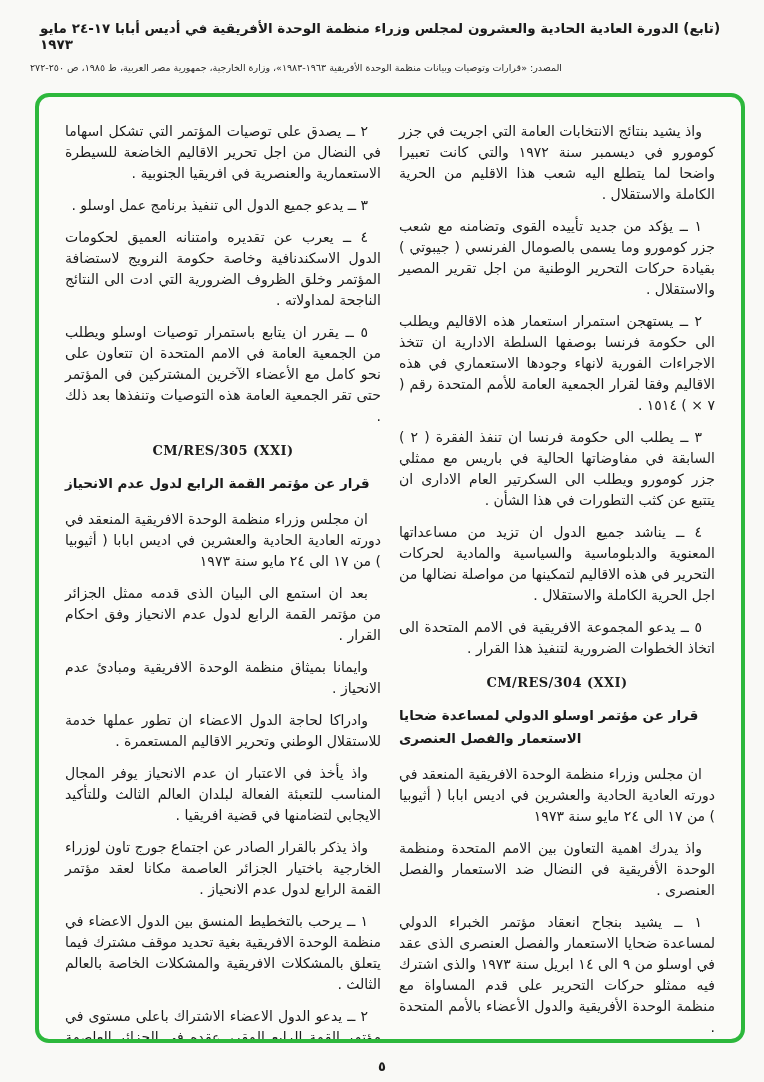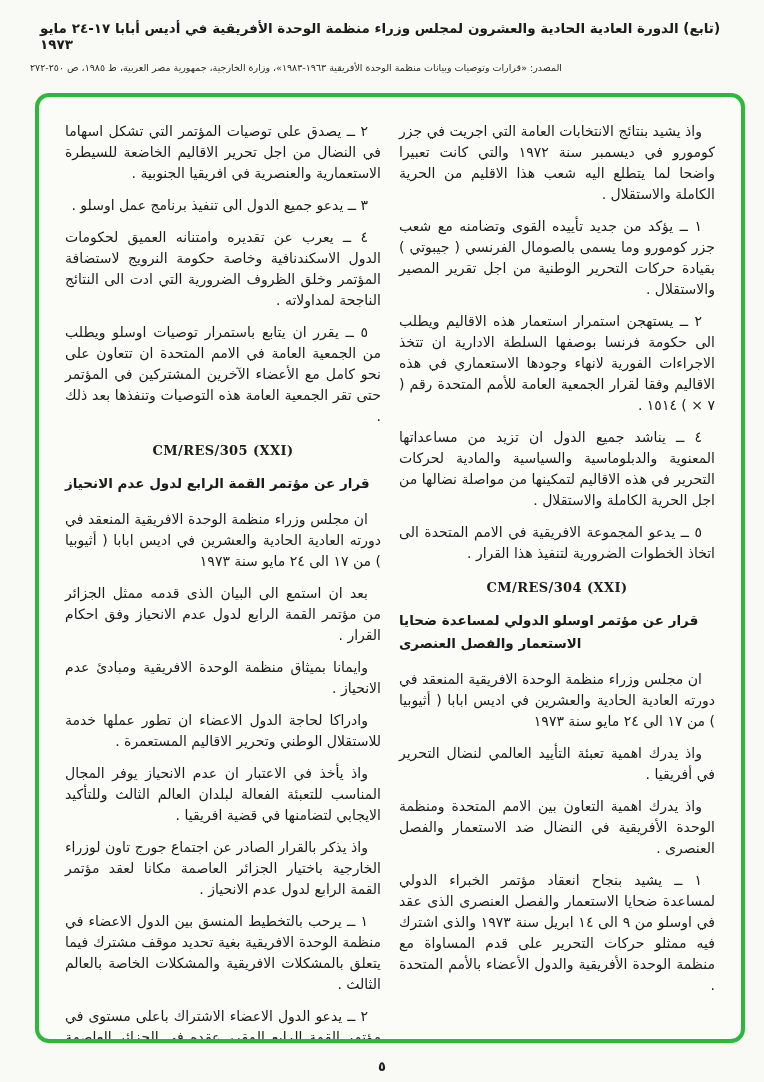--- a/index.html
+++ b/index.html
@@ -99,26 +99,26 @@
   <div class="header-source">المصدر: «قرارات وتوصيات وبيانات منظمة الوحدة الأفريقية ١٩٦٣-١٩٨٣»، وزارة الخارجية، جمهورية مصر العربية، ط ١٩٨٥، ص ٢٥٠-٢٧٢</div>
 </div>
 
 <div class="frame" style="border-color: rgb(45, 184, 60);">
   <div class="columns">
 
     <div class="col">
       <p class="para">واذ يشيد بنتائج الانتخابات العامة التي اجريت في جزر كومورو في ديسمبر سنة ١٩٧٢ والتي كانت تعبيرا واضحا لما يتطلع اليه شعب هذا الاقليم من الحرية الكاملة والاستقلال .</p>
       <p class="para">١ ــ يؤكد من جديد تأييده القوى وتضامنه مع شعب جزر كومورو وما يسمى بالصومال الفرنسي ( جيبوتي ) بقيادة حركات التحرير الوطنية من اجل تقرير المصير والاستقلال .</p>
       <p class="para">٢ ــ يستهجن استمرار استعمار هذه الاقاليم ويطلب الى حكومة فرنسا بوصفها السلطة الادارية ان تتخذ الاجراءات الفورية لانهاء وجودها الاستعماري في هذه الاقاليم وفقا لقرار الجمعية العامة للأمم المتحدة رقم ( ٧ × ) ١٥١٤ .</p>
+      <p class="para">٣ ــ يطلب الى حكومة فرنسا ان تنفذ الفقرة ( ٢ ) السابقة في مفاوضاتها الحالية في باريس مع ممثلي جزر كومورو ويطلب الى السكرتير العام الادارى ان يتتبع عن كثب التطورات في هذا الشأن .</p>
       <p class="para">٤ ــ يناشد جميع الدول ان تزيد من مساعداتها المعنوية والدبلوماسية والسياسية والمادية لحركات التحرير في هذه الاقاليم لتمكينها من مواصلة نضالها من اجل الحرية الكاملة والاستقلال .</p>
       <p class="para">٥ ــ يدعو المجموعة الافريقية في الامم المتحدة الى اتخاذ الخطوات الضرورية لتنفيذ هذا القرار .</p>
       <p class="res-code">CM/RES/304 (XXI)</p>
       <p class="para res-heading">قرار عن مؤتمر اوسلو الدولي لمساعدة ضحايا الاستعمار والفصل العنصرى</p>
       <p class="para">ان مجلس وزراء منظمة الوحدة الافريقية المنعقد في دورته العادية الحادية والعشرين في اديس ابابا ( أثيوبيا ) من ١٧ الى ٢٤ مايو سنة ١٩٧٣</p>
-      <p class="para">واذ يدرك اهمية تعبئة التأييد العالمي لنضال التحرير في أفريقيا .</p>
       <p class="para">واذ يدرك اهمية التعاون بين الامم المتحدة ومنظمة الوحدة الأفريقية في النضال ضد الاستعمار والفصل العنصرى .</p>
       <p class="para">١ ــ يشيد بنجاح انعقاد مؤتمر الخبراء الدولي لمساعدة ضحايا الاستعمار والفصل العنصرى الذى عقد في اوسلو من ٩ الى ١٤ ابريل سنة ١٩٧٣ والذى اشترك فيه ممثلو حركات التحرير على قدم المساواة مع منظمة الوحدة الأفريقية والدول الأعضاء بالأمم المتحدة .</p>
     </div>
 
     <div class="col">
       <p class="para">٢ ــ يصدق على توصيات المؤتمر التي تشكل اسهاما في النضال من اجل تحرير الاقاليم الخاضعة للسيطرة الاستعمارية والعنصرية في افريقيا الجنوبية .</p>
       <p class="para">٣ ــ يدعو جميع الدول الى تنفيذ برنامج عمل اوسلو .</p>
       <p class="para">٤ ــ يعرب عن تقديره وامتنانه العميق لحكومات الدول الاسكندنافية وخاصة حكومة النرويج لاستضافة المؤتمر وخلق الظروف الضرورية التي ادت الى النتائج الناجحة لمداولاته .</p>
       <p class="para">٥ ــ يقرر ان يتابع باستمرار توصيات اوسلو ويطلب من الجمعية العامة في الامم المتحدة ان تتعاون على نحو كامل مع الأعضاء الآخرين المشتركين في المؤتمر حتى تقر الجمعية العامة هذه التوصيات وتنفذها بعد ذلك .</p>
       <p class="res-code">CM/RES/305 (XXI)</p>

